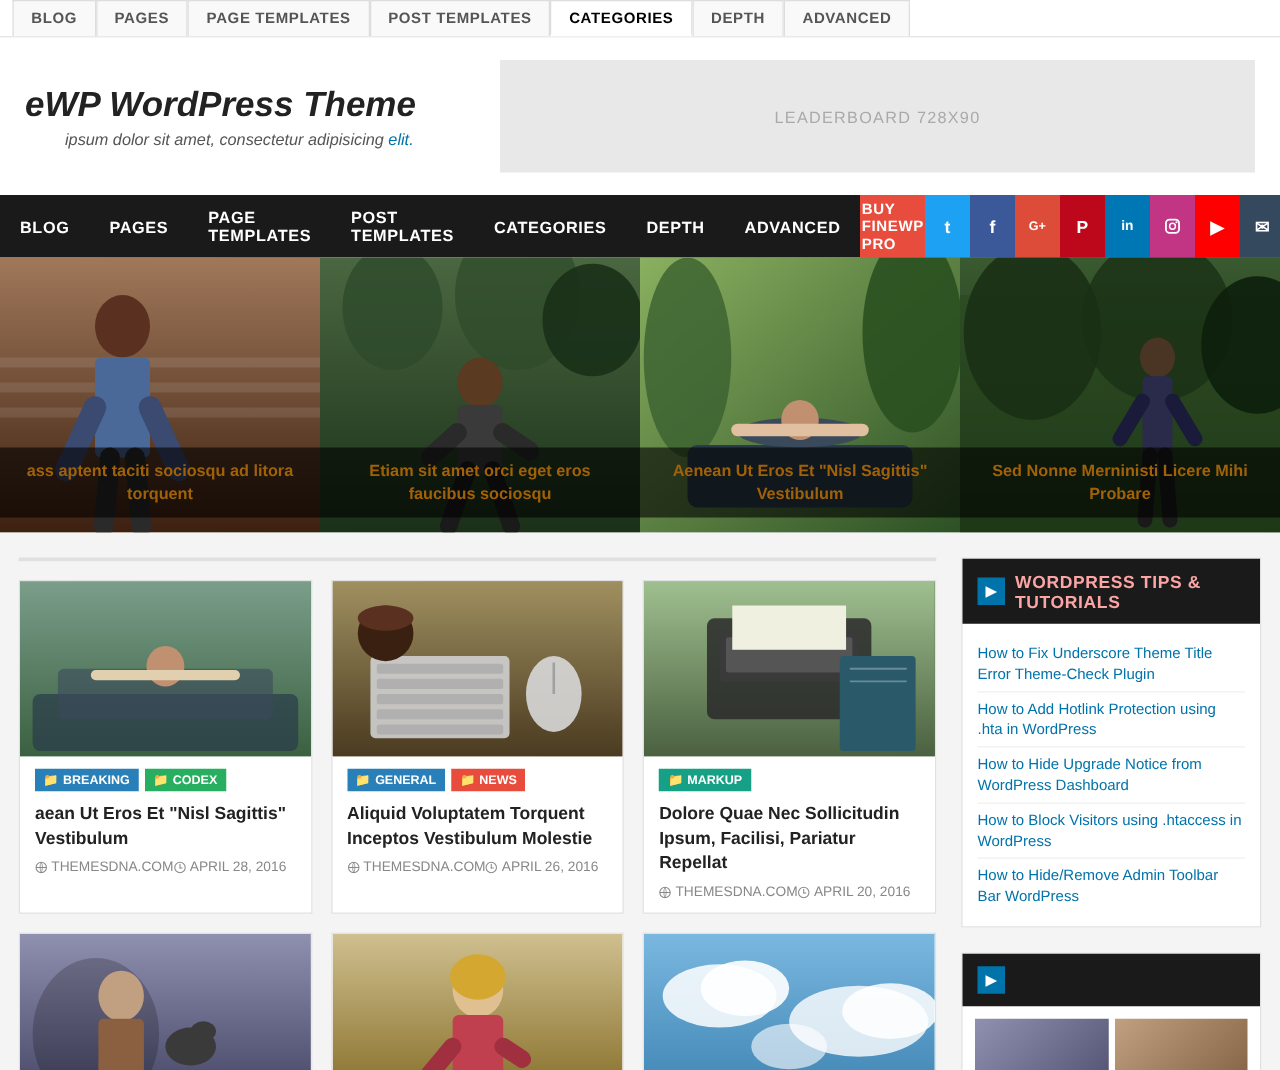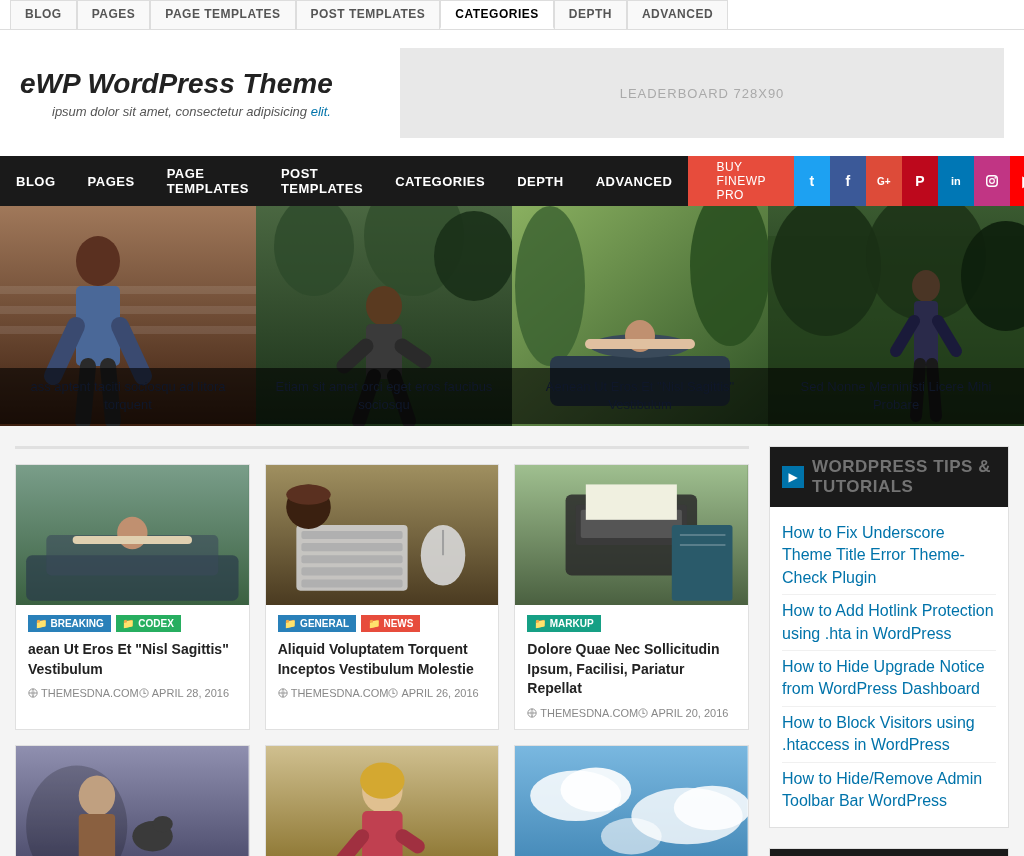--- a/index.html
+++ b/index.html
@@ -95,26 +95,26 @@
       font-size: 13px;
       font-weight: bold;
       text-transform: uppercase;
       letter-spacing: 0.5px;
       cursor: pointer;
     }
     .buy-link {
       background: #e74c3c;
       color: #fff;
       text-decoration: none;
-      padding: 0 28px;
+      padding: 0 1px;
       height: 50px;
       display: flex;
       align-items: center;
       font-size: 12px;
-      font-weight: normal;
+      font-weight: bold;
       text-transform: uppercase;
       letter-spacing: 0.5px;
       cursor: pointer;
     }
     .social-icons {
       display: flex;
       height: 50px;
     }
     .social-icon {
       width: 36px;
@@ -143,28 +143,28 @@
       height: 220px;
       overflow: hidden;
     }
     .featured-item {
       flex: 1;
       position: relative;
       overflow: hidden;
     }
     .featured-caption {
       position: absolute;
-      bottom: 2px;
+      bottom: 12px;
       left: 0;
       right: 0;
       background: rgba(0,0,0,0.6);
-      color: #0f172a;
+      color: #a16207;
       padding: 10px 12px;
       font-size: 13px;
-      font-weight: normal;
+      font-weight: bold;
       text-align: center;
       line-height: 1.4;
     }
 
     
     .feat-img-1 { background: linear-gradient(135deg, #8B6F47 0%, #5a3e28 40%, #3d2b1a 100%); }
     .feat-img-2 { background: linear-gradient(135deg, #4a6741 0%, #2d4a2a 50%, #1a3018 100%); }
     .feat-img-3 { background: linear-gradient(135deg, #6b8f5e 0%, #4a7040 50%, #2d5025 100%); }
     .feat-img-4 { background: linear-gradient(135deg, #2d4a2a 0%, #1a3018 50%, #0d1f0c 100%); }
 
@@ -266,32 +266,32 @@
       color: #fff;
       width: 22px;
       height: 22px;
       display: flex;
       align-items: center;
       justify-content: center;
       font-size: 12px;
       flex-shrink: 0;
     }
     .widget-title-text {
-      color: #737373;
-      font-size: 17px;
+      color: #fca5a5;
+      font-size: 14px;
       font-weight: bold;
       text-transform: uppercase;
       letter-spacing: 0.5px;
     }
     .widget-links {
       padding: 10px 12px;
     }
     .widget-link {
       display: block;
-      font-size: 16px;
+      font-size: 12px;
       color: #0073aa;
       text-decoration: none;
       padding: 5px 0;
       border-bottom: 1px solid #f0f0f0;
       line-height: 1.4;
     }
     .widget-link:last-child { border-bottom: none; }
 
     .gallery-widget-body {
       padding: 10px;

